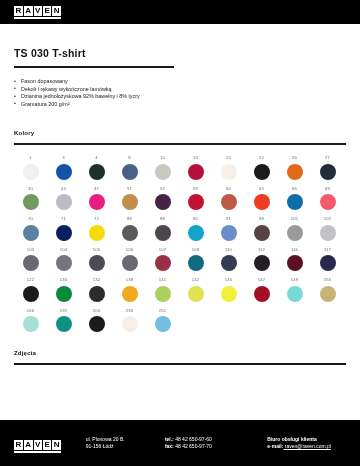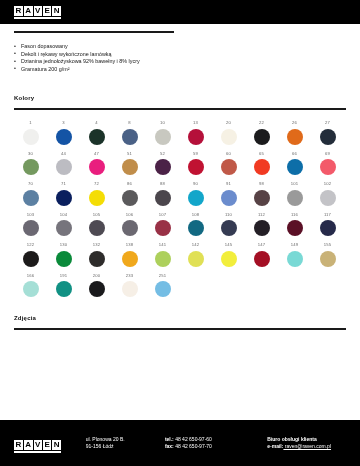--- a/index.html
+++ b/index.html
@@ -101,20 +101,21 @@
         <span>A</span>
         <span>V</span>
         <span>E</span>
         <span>N</span>
       </div>
     </div>
   </div>
 
   <div class="content">
 
+    <div class="prod-title">TS 030 T-shirt</div>
     <div class="rule short"></div>
 
     <ul class="features">
       <li>Fason dopasowany</li>
       <li>Dekolt i rękawy wykończone lamówką</li>
       <li>Dzianina jednołożyskowa 92% bawełny i 8% lycry</li>
       <li>Gramatura 200 g/m²</li>
     </ul>
 
     <div id="kolory-section">

